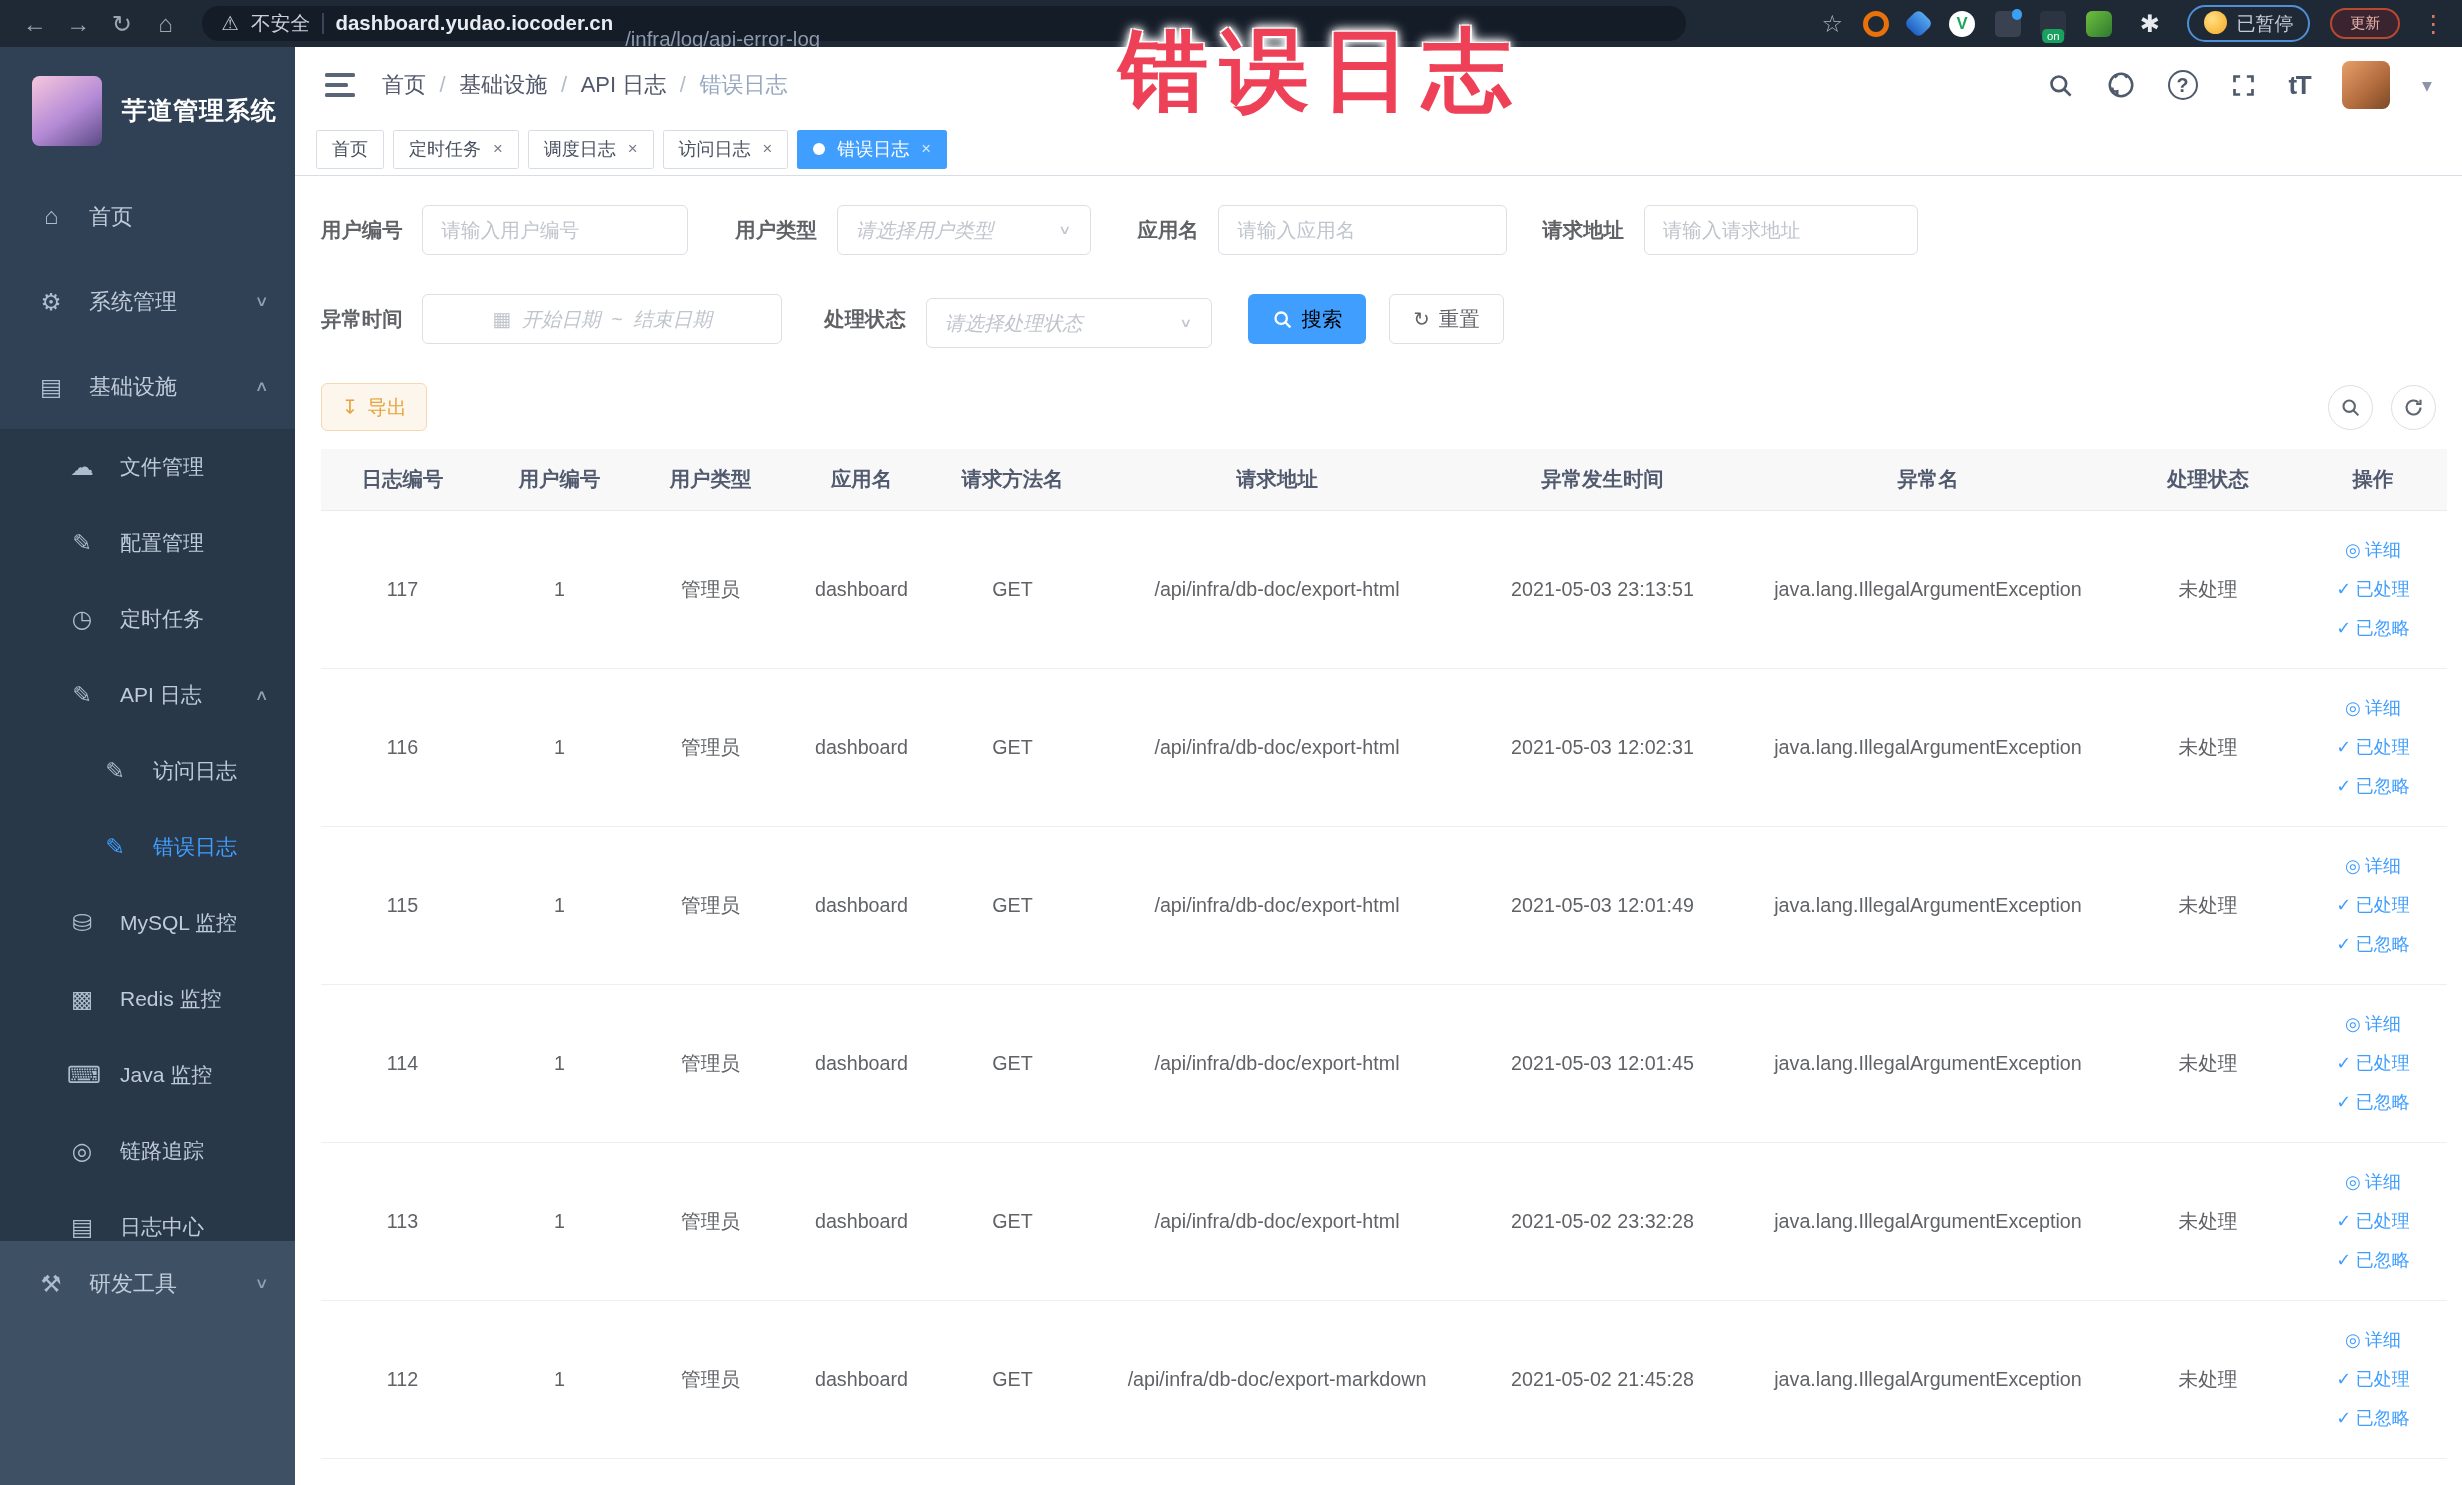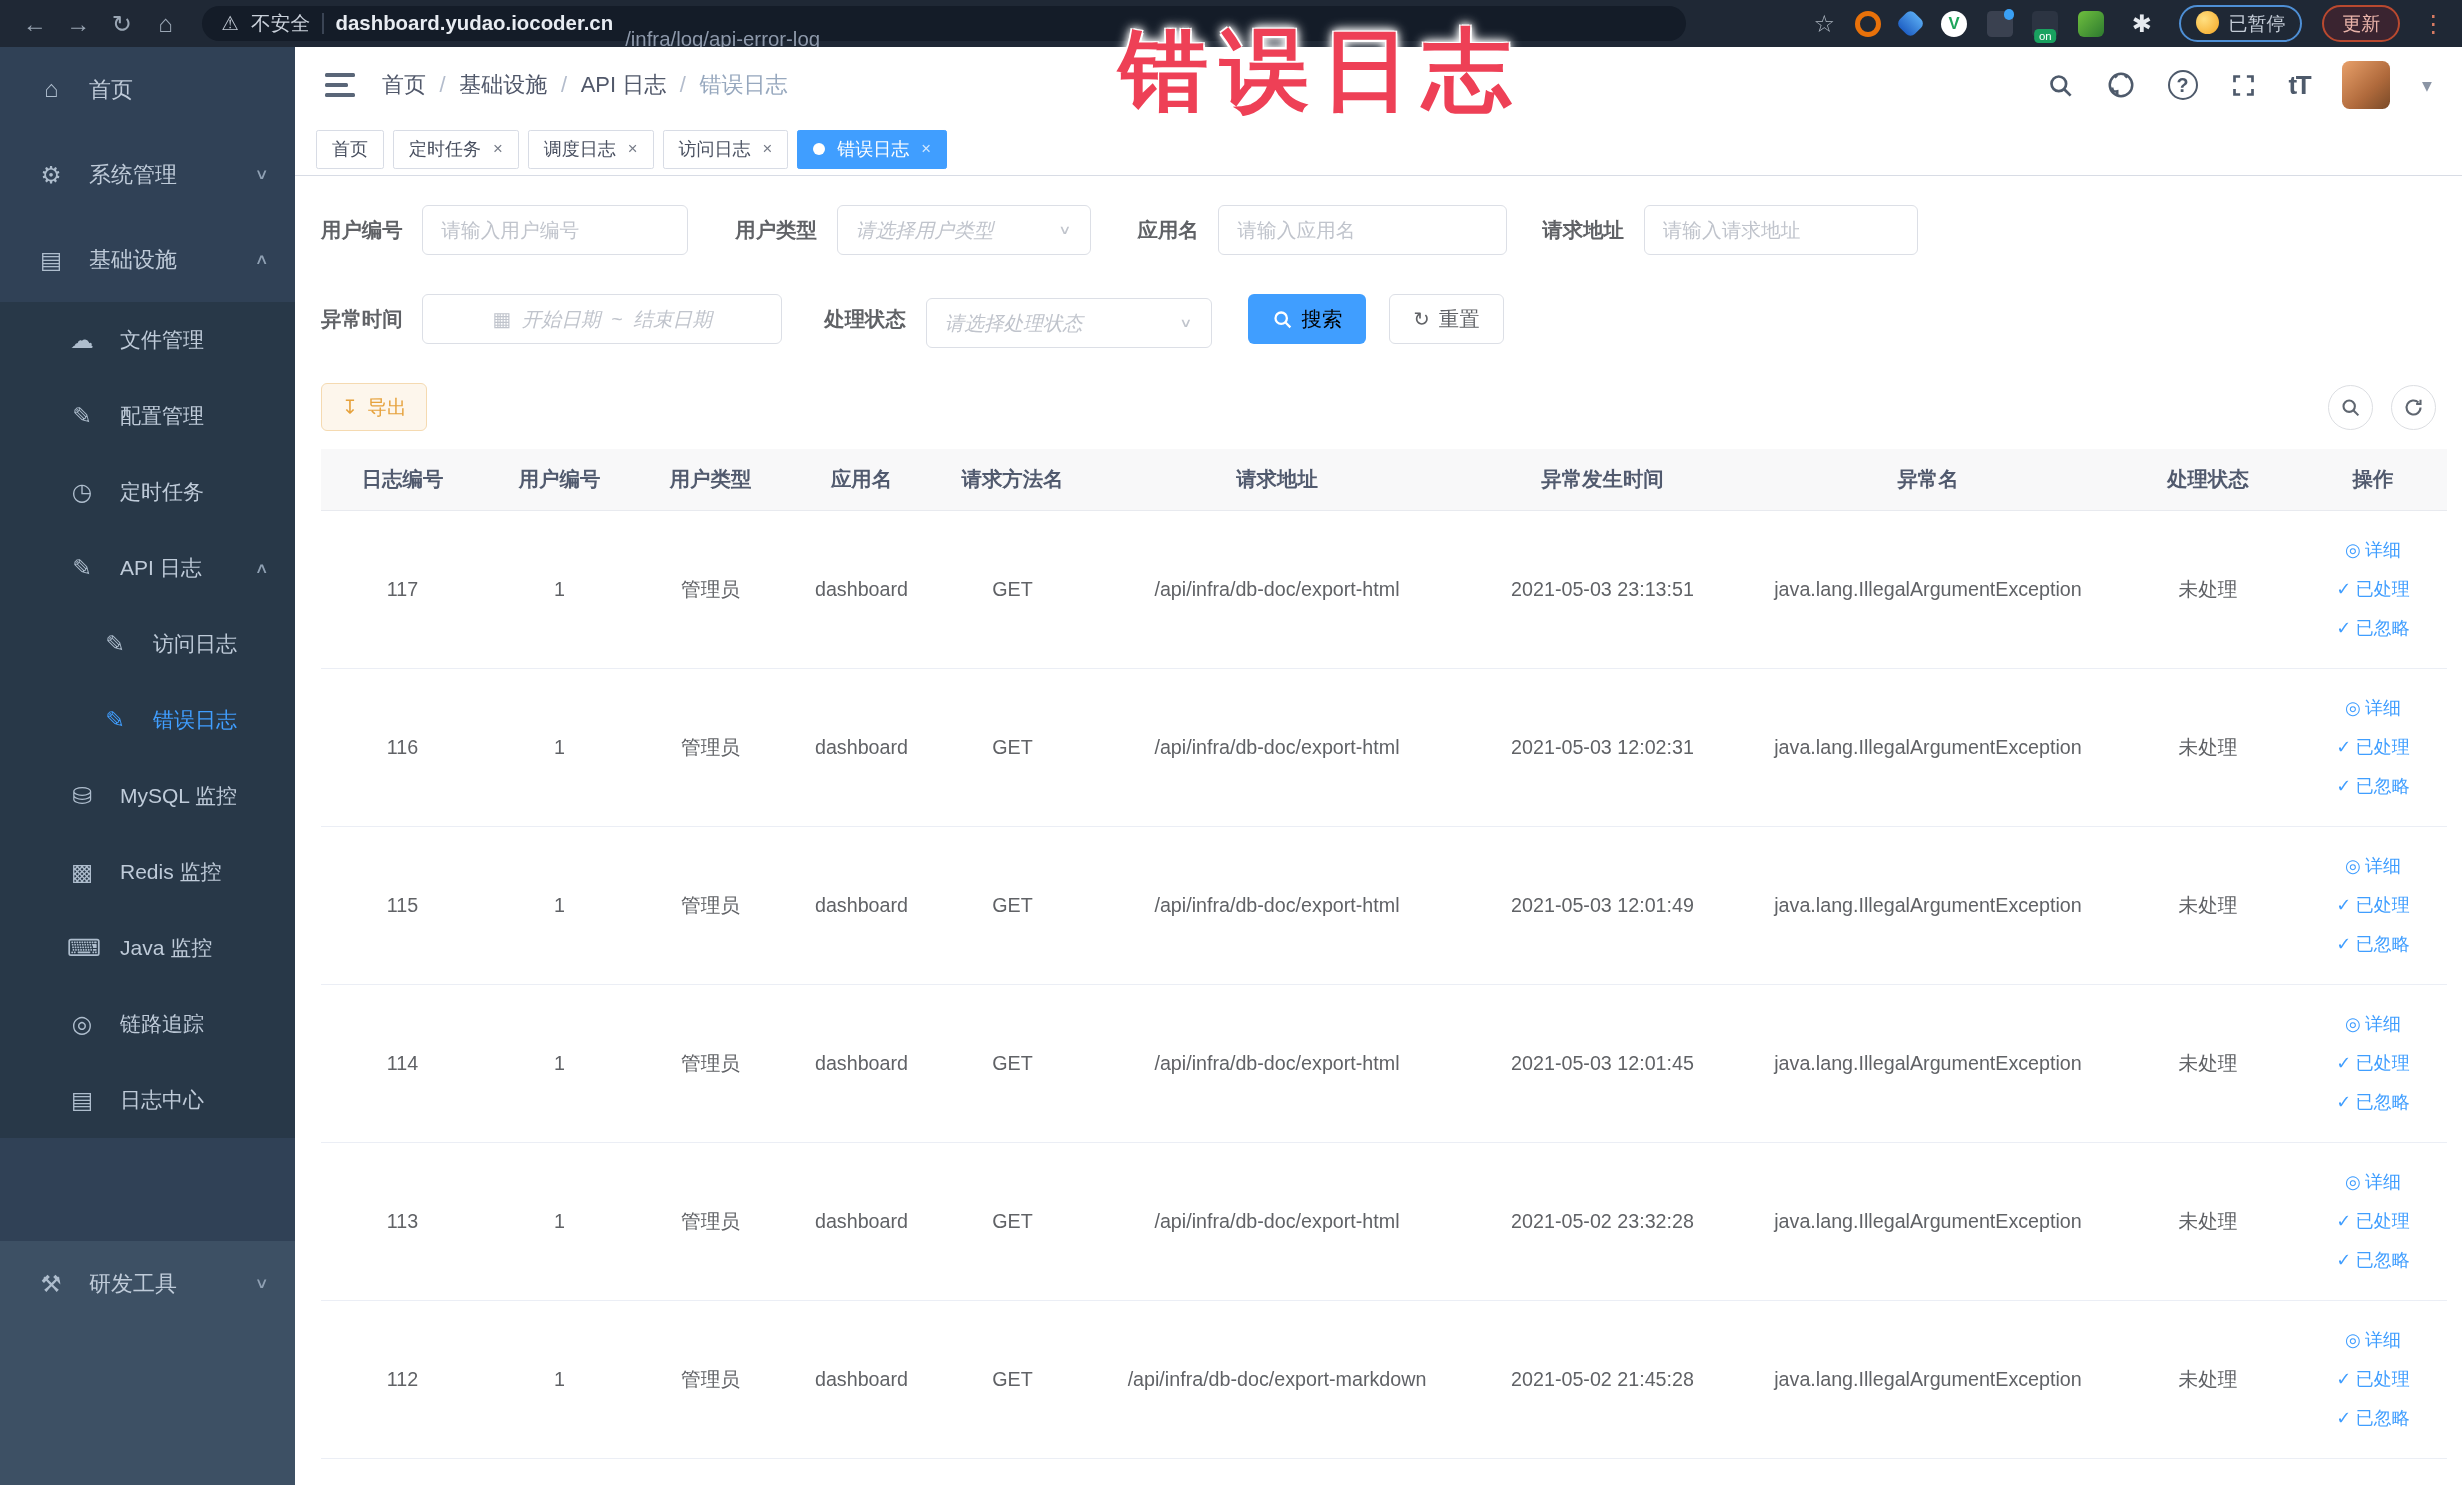--- a/index.html
+++ b/index.html
@@ -22,21 +22,21 @@
   .ext-blue  { background:linear-gradient(180deg,#57a8f0,#1f60c4); transform:rotate(45deg); border-radius:6px; width:21px; height:21px; }
   .ext-green-v { background:#fff; display:flex; align-items:center; justify-content:center; color:#1ea55a; font-weight:bold; font-size:16.7px; }
   .ext-grid { background:#3a4150; border-radius:4.5px; }
   .ext-grid::after { content:""; position:absolute; right:-1.5px; top:-1.5px; width:10.6px; height:10.6px; border-radius:50%; background:#3aa0f5; }
   .ext-on { background:#2c3442; border-radius:4.5px; }
   .ext-on::after { content:"on"; position:absolute; left:50%; transform:translateX(-50%); bottom:-6px; background:#19a15f; color:#fff; font-size:11.4px; padding:0.8px 4.5px; border-radius:4.5px; }
   .ext-leaf { background:linear-gradient(135deg,#6fbf3e,#2d7a2f); border-radius:6px; }
   .puzzle { color:#e7ebf0; }
   .paused-pill { display:flex; align-items:flex-start; gap:9px; border:2.3px solid #4e8fd5; border-radius:19.7px; padding:3.8px 15px; color:#c3cbd6; font-size:19px; }
   .face { width:23px; height:23px; border-radius:50%; background:radial-gradient(circle at 35% 35%,#ffe082,#f5a623); }
-  .update-pill { display:flex; align-items:center; gap:7.6px; border:2.3px solid #b9492f; background:#3a2430; border-radius:19.7px; padding:3.8px 18px; color:#e9b3a9; font-size:19px; }
+  .update-pill { display:flex; align-items:center; gap:7.6px; border:2.3px solid #b9492f; background:#3a2430; border-radius:19.7px; padding:3.8px 18px; color:#e9b3a9; font-size:15px; }
   .dots { color:#d77b63; font-size:24px; margin-left:1.5px; }
 
   
   .sidebar { position:absolute; left:0; top:47px; width:295px; bottom:0; background:#304156; color:#bfcbd9; }
   .logo-row { height:127px; display:flex; align-items:center; gap:19.7px; padding-left:32px; }
   .logo-img { width:70px; height:70px; border-radius:7.6px; background:linear-gradient(145deg,#f7c7dd 0%,#b48ad6 55%,#5b4a86 100%); flex:0 0 auto; }
   .logo-title { color:#fff; font-size:25px; font-weight:bold; letter-spacing:0.8px; }
   .menu-item { display:flex; align-items:center; gap:23px; padding:0 26px 0 36px; font-size:22px; cursor:pointer; }
   .lvl0 { height:85px; }
   .lvl1 { height:76px; padding-left:67px; font-size:21px; }
@@ -129,20 +129,24 @@
       <span>已暂停</span>
     </span>
     <span class="update-pill">
       <span>更新</span>
     </span>
     <span class="dots">⋮</span>
   </div>
 </div>
 
 <div class="sidebar">
+  <div class="logo-row">
+    <div class="logo-img"></div>
+    <div class="logo-title">芋道管理系统</div>
+  </div>
   <div id="side-top">
       <div class="menu-item lvl0">
         <span class="mi-icon">⌂</span>
         <span>首页</span>
       </div>
       <div class="menu-item lvl0">
         <span class="mi-icon">⚙</span>
         <span>系统管理</span>
         <span class="mi-arrow">∨</span>
       </div>

